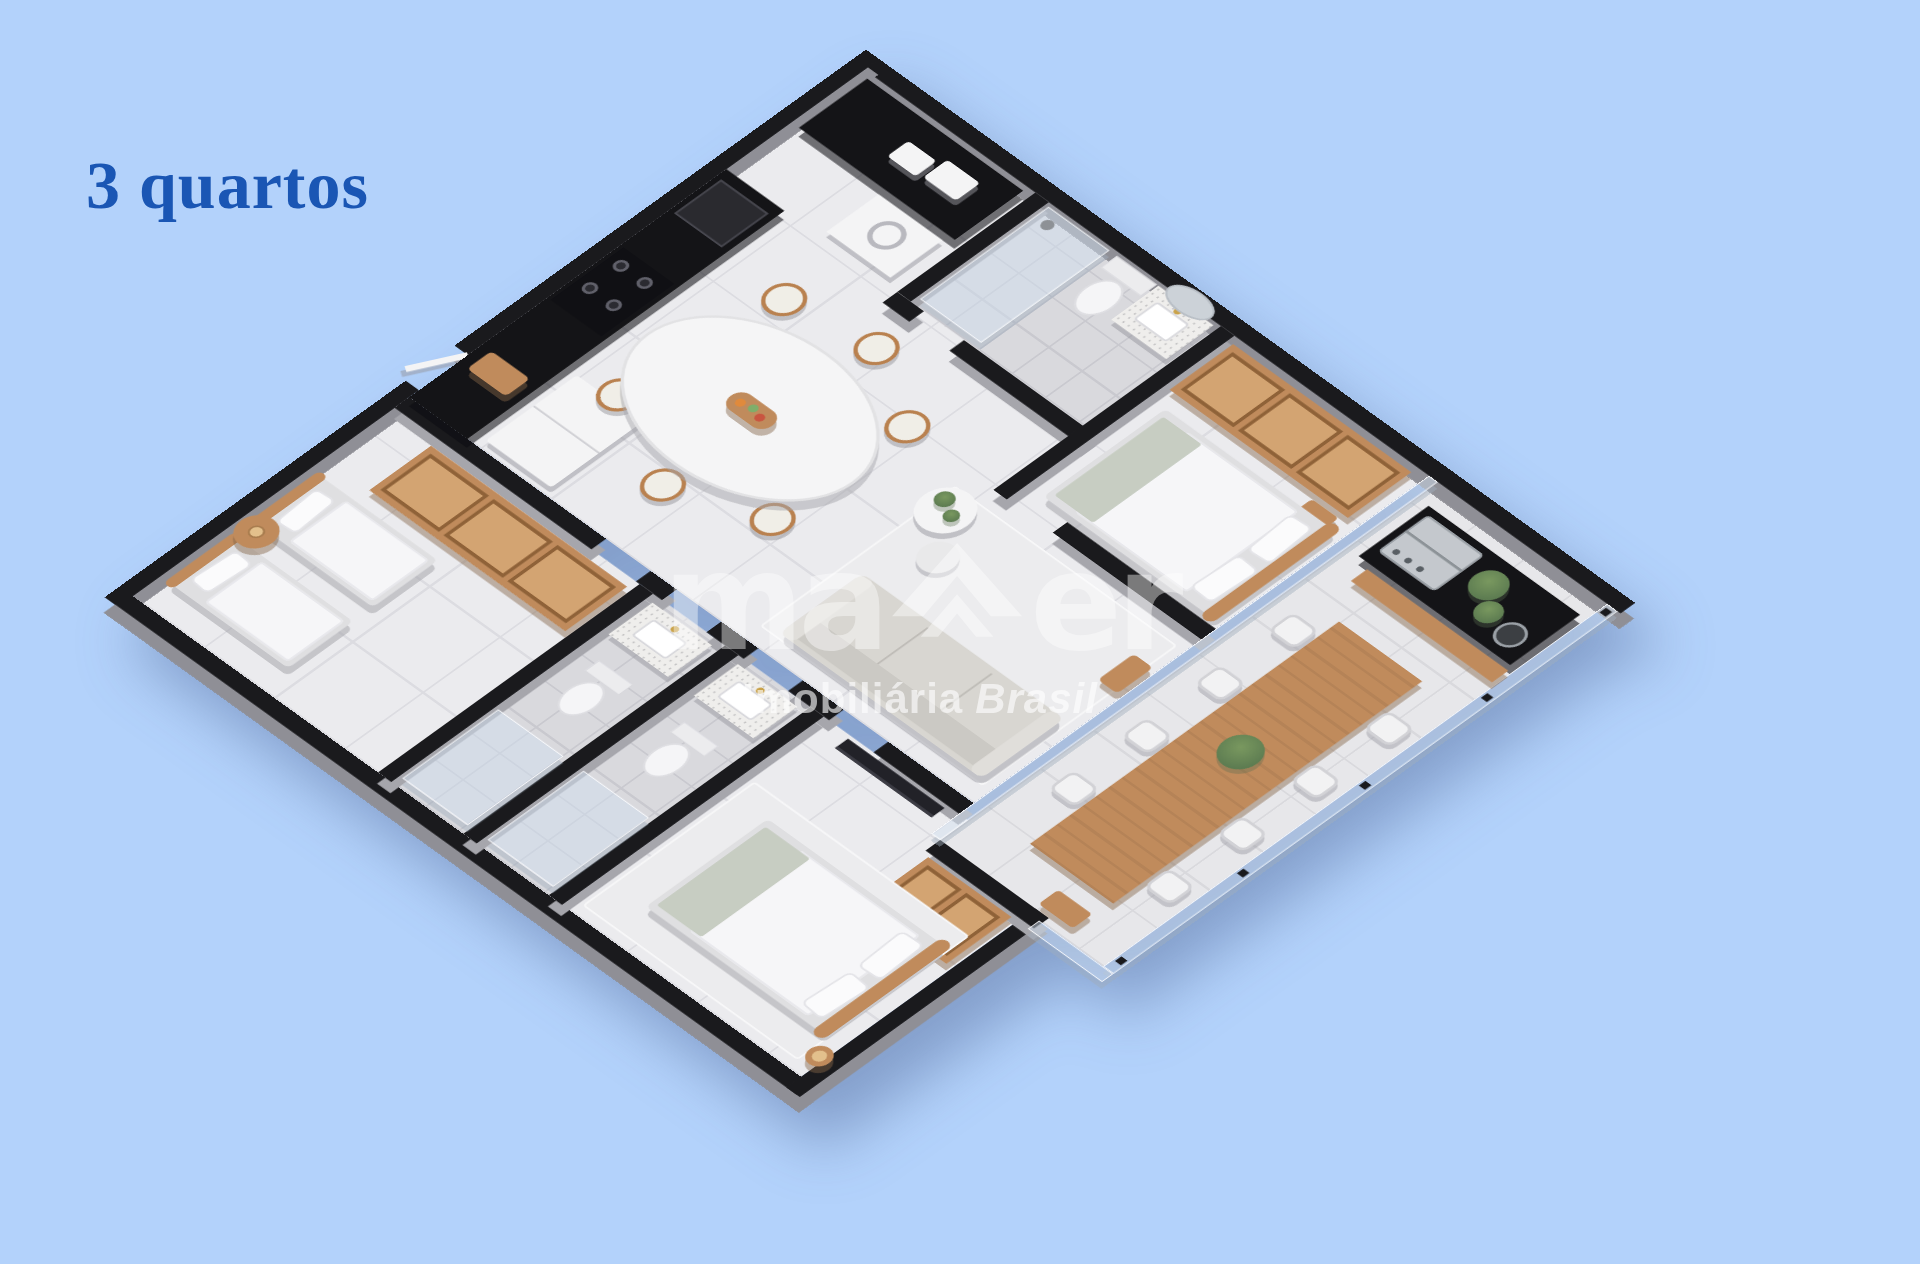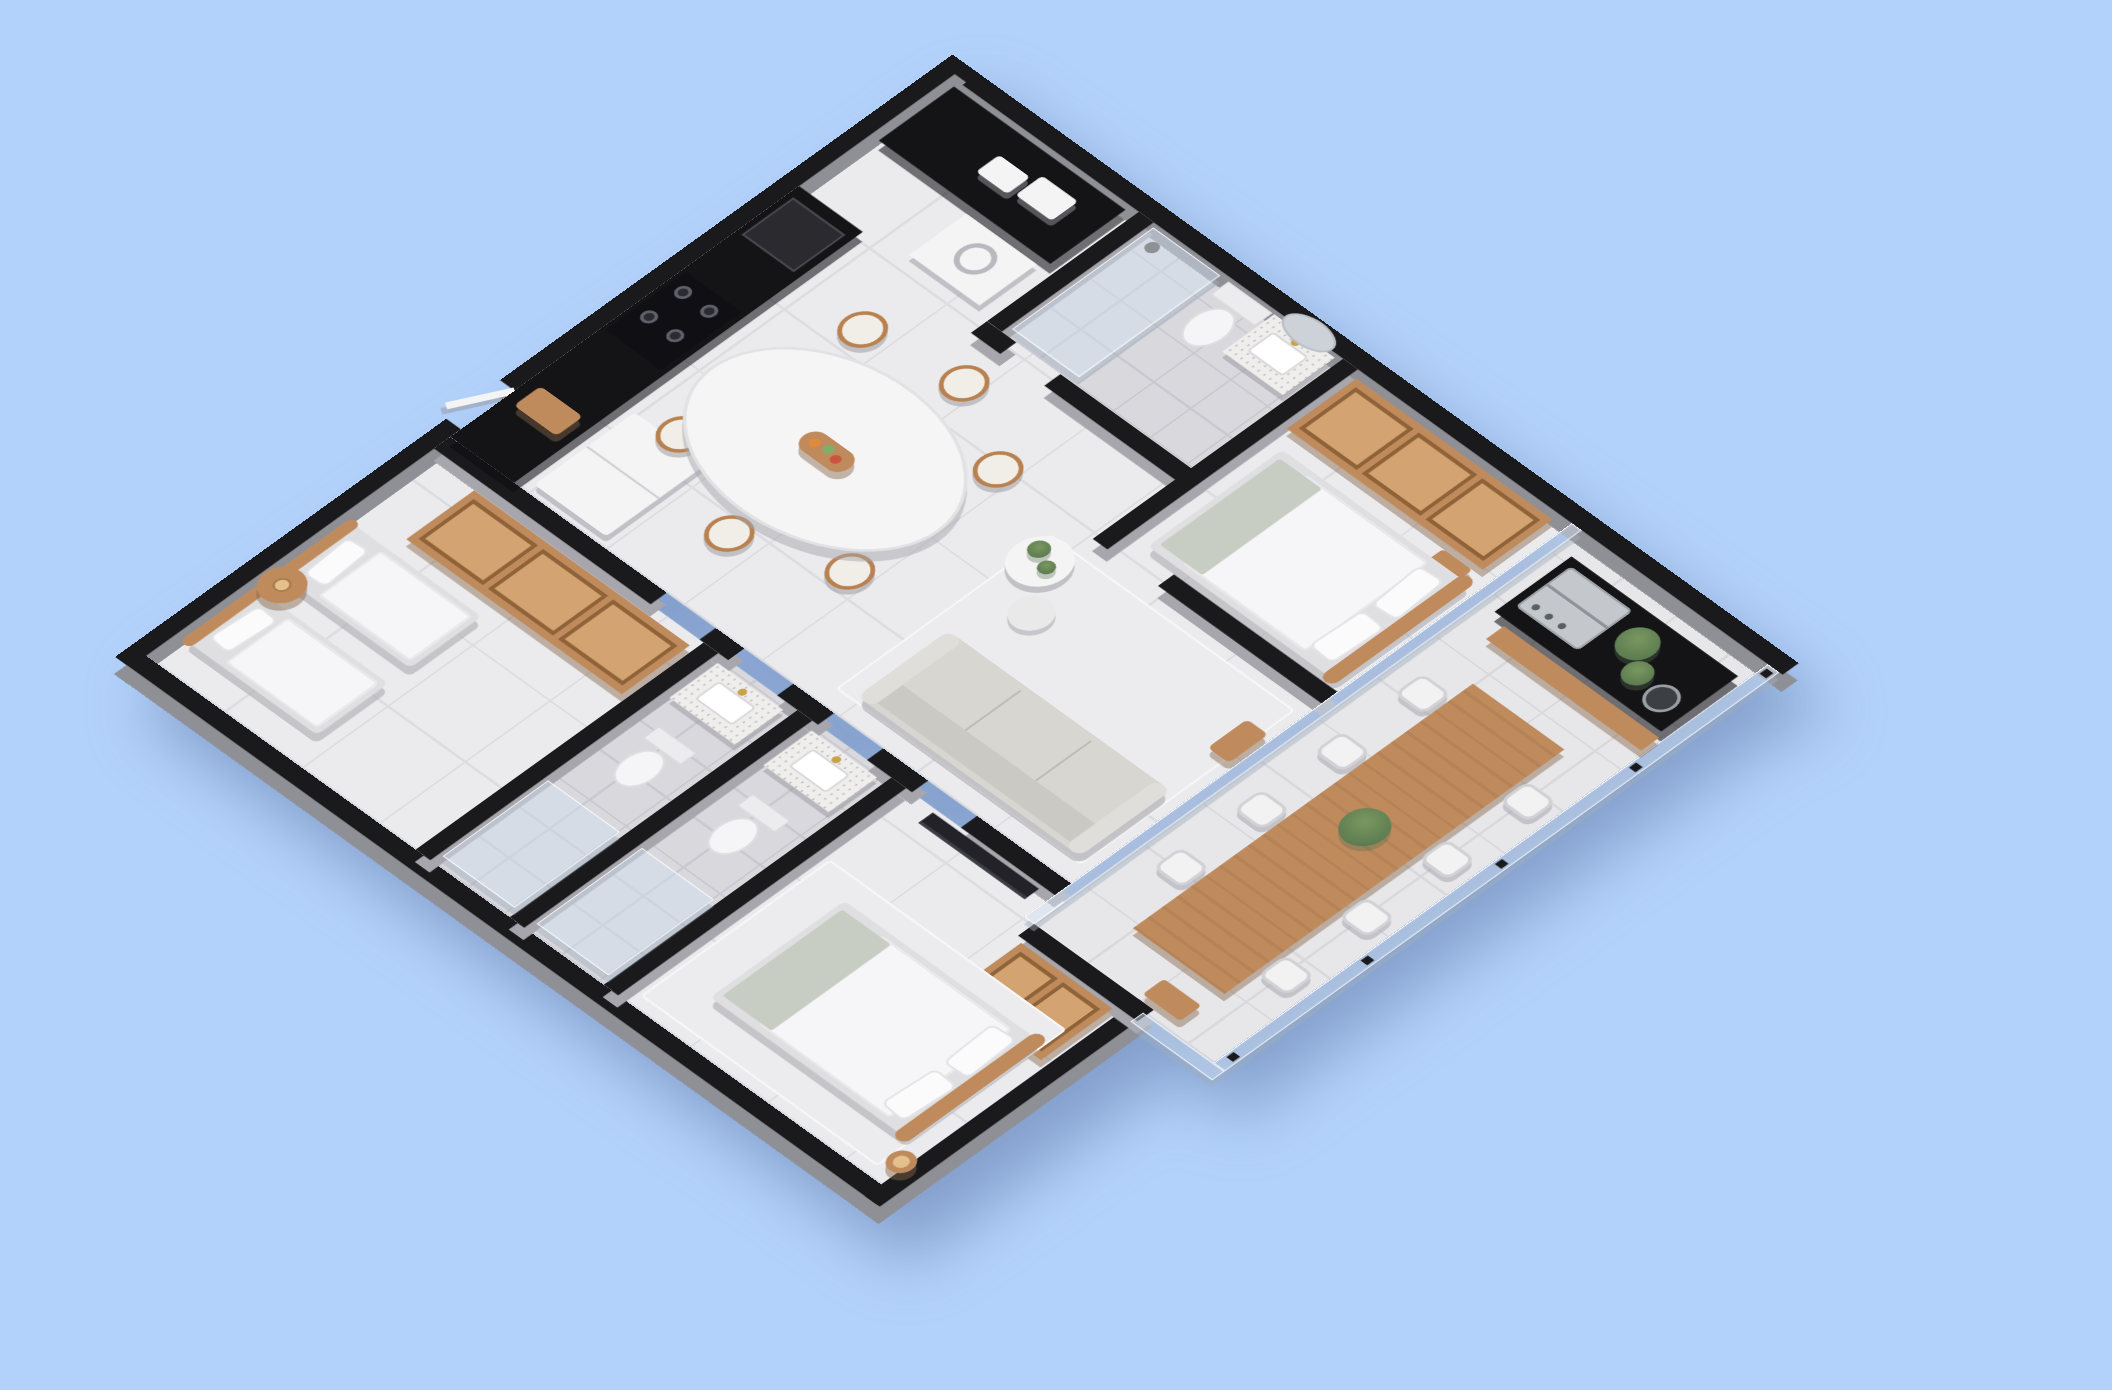--- a/index.html
+++ b/index.html
@@ -76,20 +76,21 @@
     clip-path:polygon(50% 0,100% 60%,76% 60%,50% 27%,24% 60%,0 60%);}
   .wm-tag{margin-top:10px;font-size:42px;font-weight:bold;color:rgba(255,255,255,.62);
     letter-spacing:1px;}
   .wm-tag .it{font-style:italic;margin-left:12px;}
 </style>
 </head>
 <body>
 
 <div class="canvas">
 
+  <div class="page-title">3 quartos</div>
 
   <div class="scene-wrap">
     <div class="scene">
 
       <div class="floor" style="left:0;top:0;width:760px;height:560px;"></div>
       <div class="floor bath" style="left:248px;top:0;width:232px;height:170px;"></div>
       <div class="floor" style="left:0;top:578px;width:900px;height:322px;"></div>
       <div class="floor bath" style="left:348px;top:578px;width:97px;height:322px;"></div>
       <div class="floor bath" style="left:463px;top:578px;width:97px;height:322px;"></div>
       <div class="floor balc" style="left:772px;top:0;width:228px;height:620px;"></div>
@@ -296,14 +297,27 @@
           <div class="pillow" style="left:196px;top:80px;width:30px;height:58px;transform:rotate(4deg);"></div>
         </div>
         <div class="wood" style="left:880px;top:858px;width:26px;height:26px;border-radius:50%;">
           <div style="left:6px;top:6px;width:14px;height:14px;border-radius:50%;background:#e3c08c;"></div>
         </div>
       </div>
 
     </div>
   </div>
 
+  <div class="wm">
+    <div class="wm-row">
+      <span class="wm-part">ma</span>
+      <span class="wm-chev">
+          <span class="c1"></span>
+          <span class="c2"></span>
+        </span>
+      <span class="wm-part">er</span>
+    </div>
+    <div class="wm-tag">
+      <span>Imobiliária</span><span class="it">Brasil</span>
+    </div>
+  </div>
 
 </div>
 
 </body></html>

